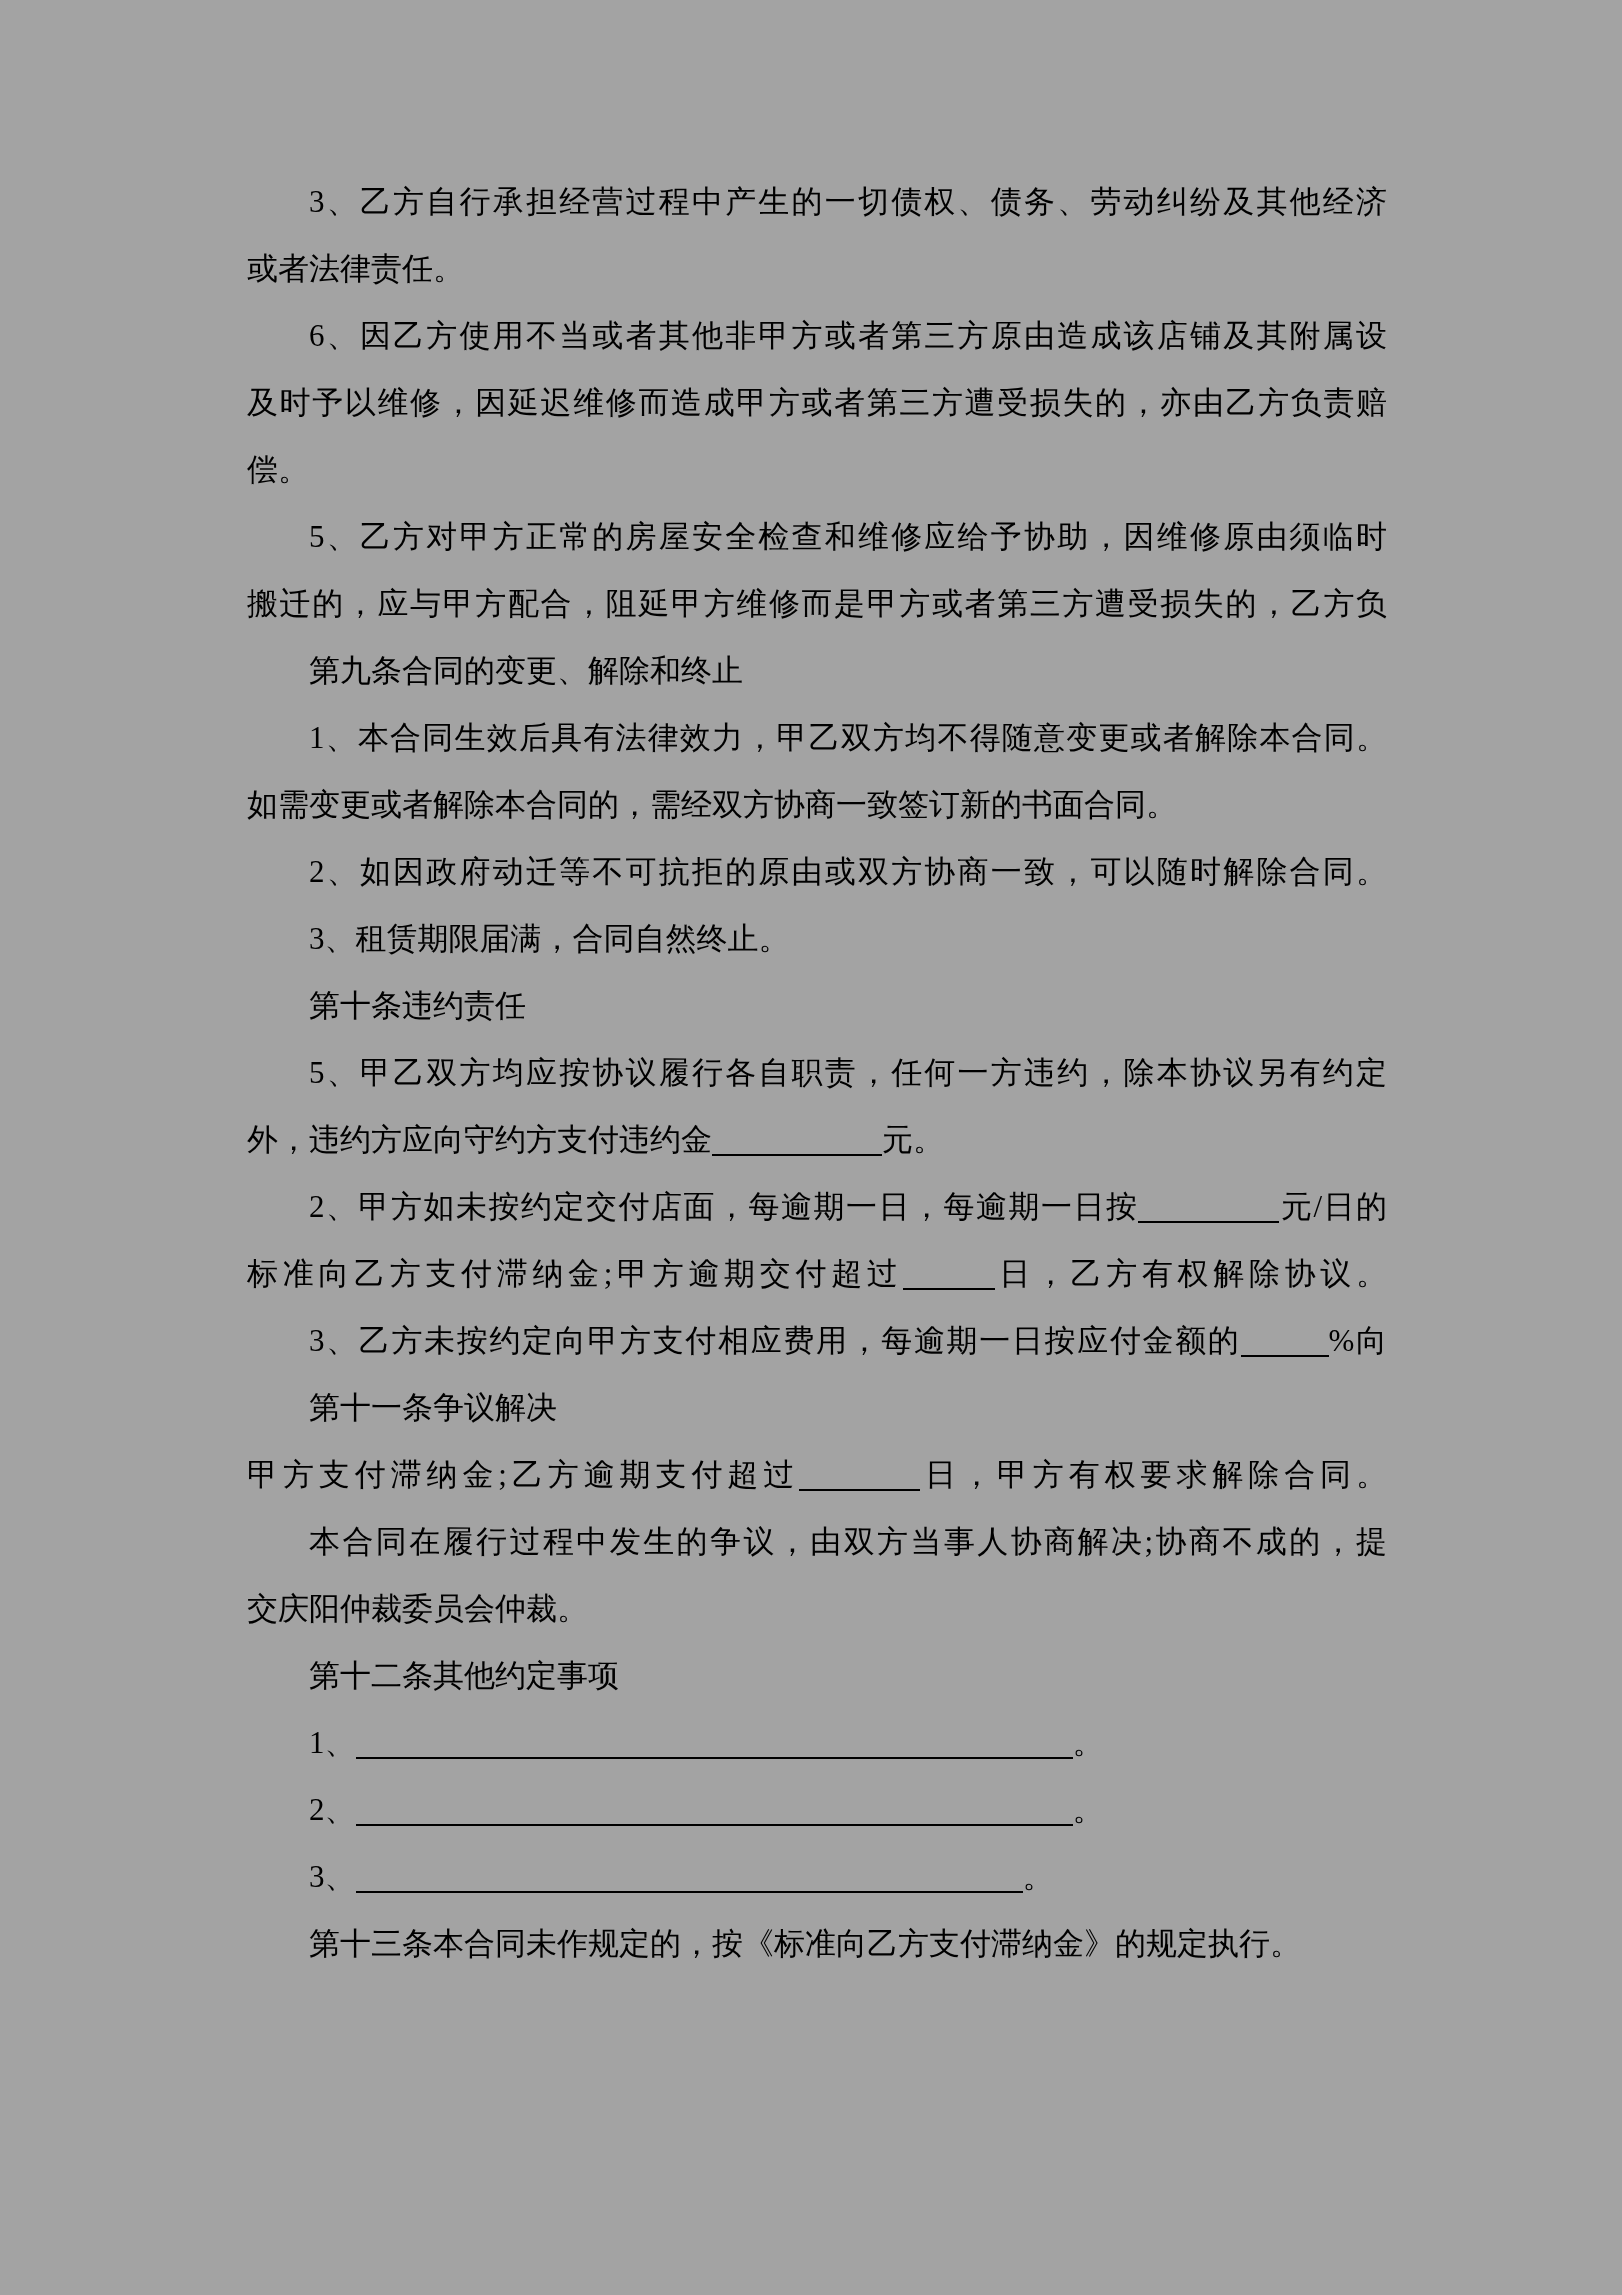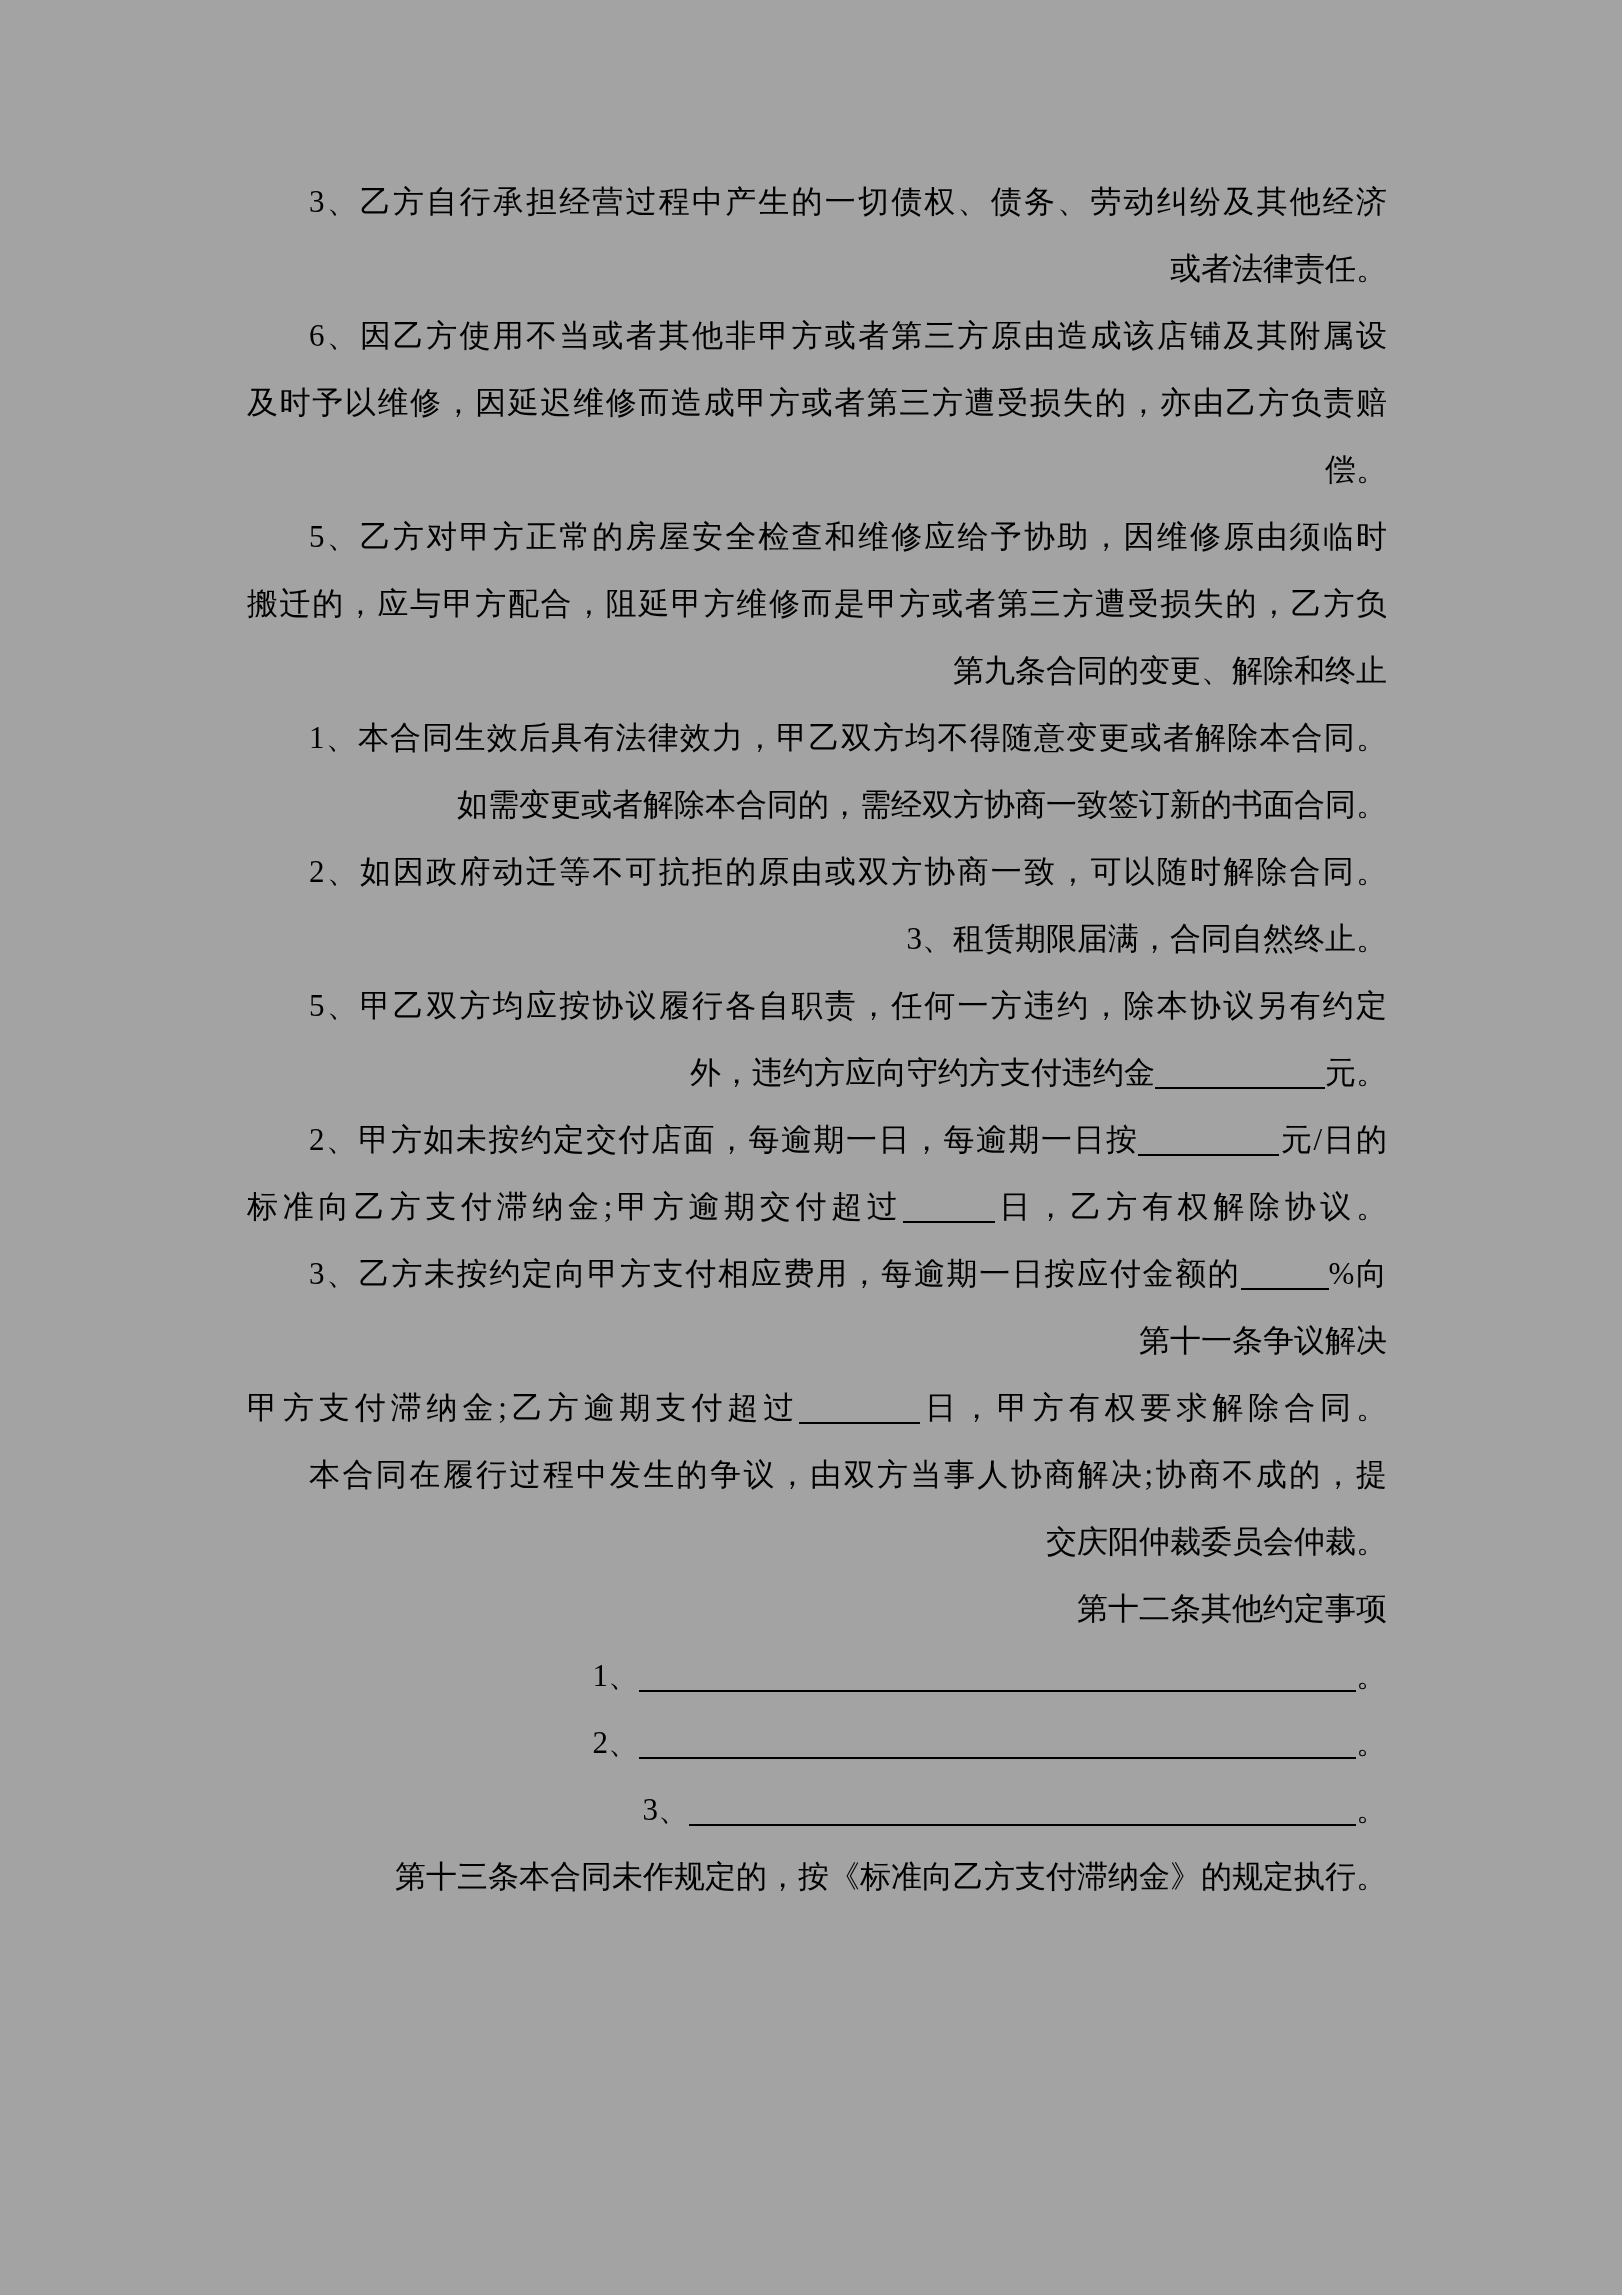--- a/index.html
+++ b/index.html
@@ -15,21 +15,21 @@
   .content {
     position: absolute;
     left: 247px;
     top: 168px;
     width: 1140px;
     font-size: 31px;
     line-height: 67px;
   }
   .line {
     white-space: nowrap;
-    text-align: right;
+    text-align: left;
   }
   .line.indent { text-indent: 2em; }
   .line.fill {
     white-space: normal;
     text-align: justify;
     text-align-last: justify;
   }
   .blank {
     display: inline-block;
     height: 0.9em;
@@ -47,20 +47,21 @@
       <div class="line indent fill"><span>6、因乙方使用不当或者其他非甲方或者第三方原由造成该店铺及其附属设</span></div>
       <div class="line fill"><span>及时予以维修，因延迟维修而造成甲方或者第三方遭受损失的，亦由乙方负责赔</span></div>
       <div class="line"><span>偿。</span></div>
       <div class="line indent fill"><span>5、乙方对甲方正常的房屋安全检查和维修应给予协助，因维修原由须临时</span></div>
       <div class="line fill"><span>搬迁的，应与甲方配合，阻延甲方维修而是甲方或者第三方遭受损失的，乙方负</span></div>
       <div class="line indent"><span>第九条合同的变更、解除和终止</span></div>
       <div class="line indent fill"><span>1、本合同生效后具有法律效力，甲乙双方均不得随意变更或者解除本合同。</span></div>
       <div class="line"><span>如需变更或者解除本合同的，需经双方协商一致签订新的书面合同。</span></div>
       <div class="line indent fill"><span>2、如因政府动迁等不可抗拒的原由或双方协商一致，可以随时解除合同。</span></div>
       <div class="line indent"><span>3、租赁期限届满，合同自然终止。</span></div>
+      <div class="line indent"><span>第十条违约责任</span></div>
       <div class="line indent fill"><span>5、甲乙双方均应按协议履行各自职责，任何一方违约，除本协议另有约定</span></div>
       <div class="line"><span>外，违约方应向守约方支付违约金</span><span class="blank" style="width: 170px;"></span><span>元。</span></div>
       <div class="line indent fill"><span>2、甲方如未按约定交付店面，每逾期一日，每逾期一日按</span><span class="blank" style="width: 141px;"></span><span>元/日的</span></div>
       <div class="line fill"><span>标准向乙方支付滞纳金;甲方逾期交付超过</span><span class="blank" style="width: 92px;"></span><span>日，乙方有权解除协议。</span></div>
       <div class="line indent fill"><span>3、乙方未按约定向甲方支付相应费用，每逾期一日按应付金额的</span><span class="blank" style="width: 88px;"></span><span>%向</span></div>
       <div class="line indent"><span>第十一条争议解决</span></div>
       <div class="line fill"><span>甲方支付滞纳金;乙方逾期支付超过</span><span class="blank" style="width: 121px;"></span><span>日，甲方有权要求解除合同。</span></div>
       <div class="line indent fill"><span>本合同在履行过程中发生的争议，由双方当事人协商解决;协商不成的，提</span></div>
       <div class="line"><span>交庆阳仲裁委员会仲裁。</span></div>
       <div class="line indent"><span>第十二条其他约定事项</span></div>

